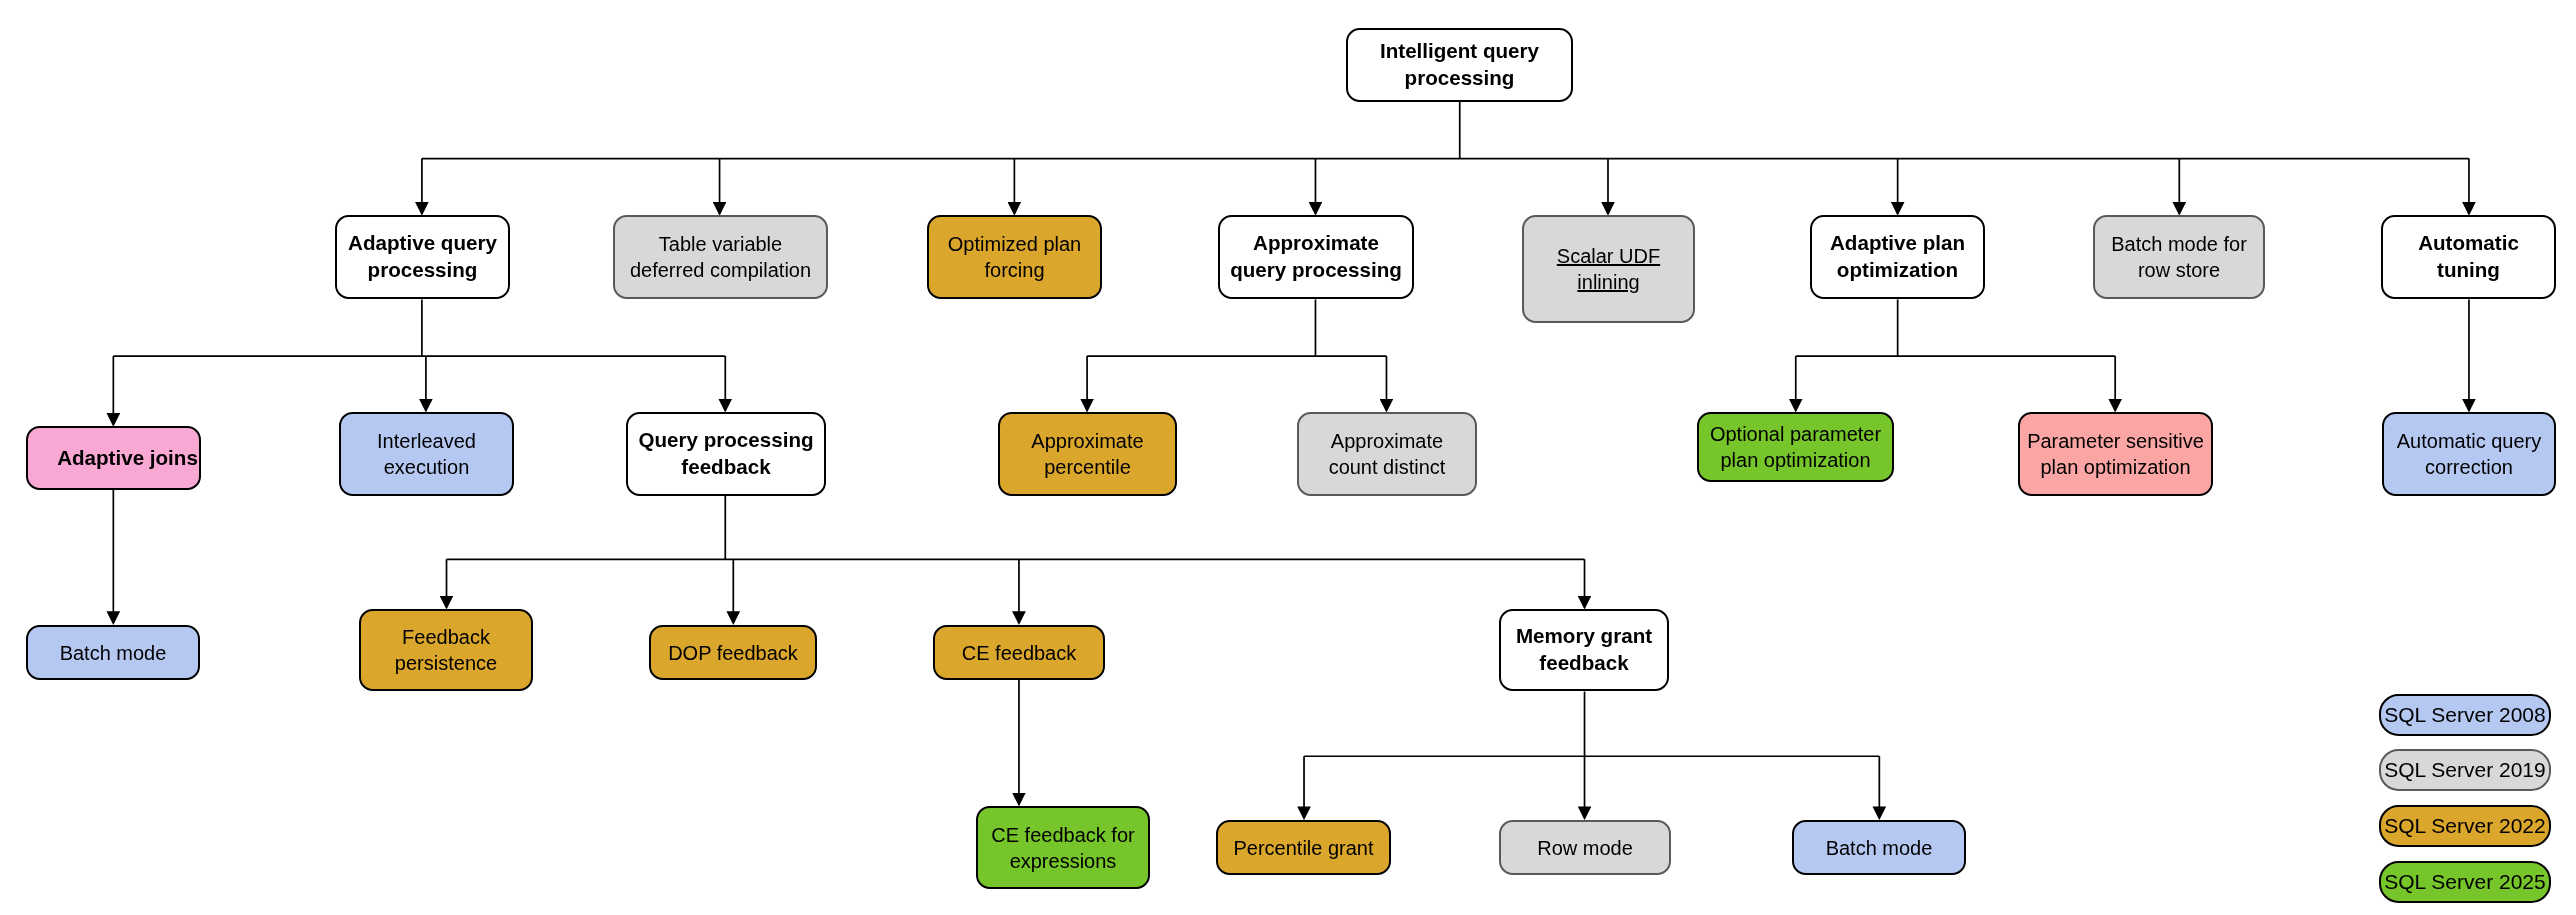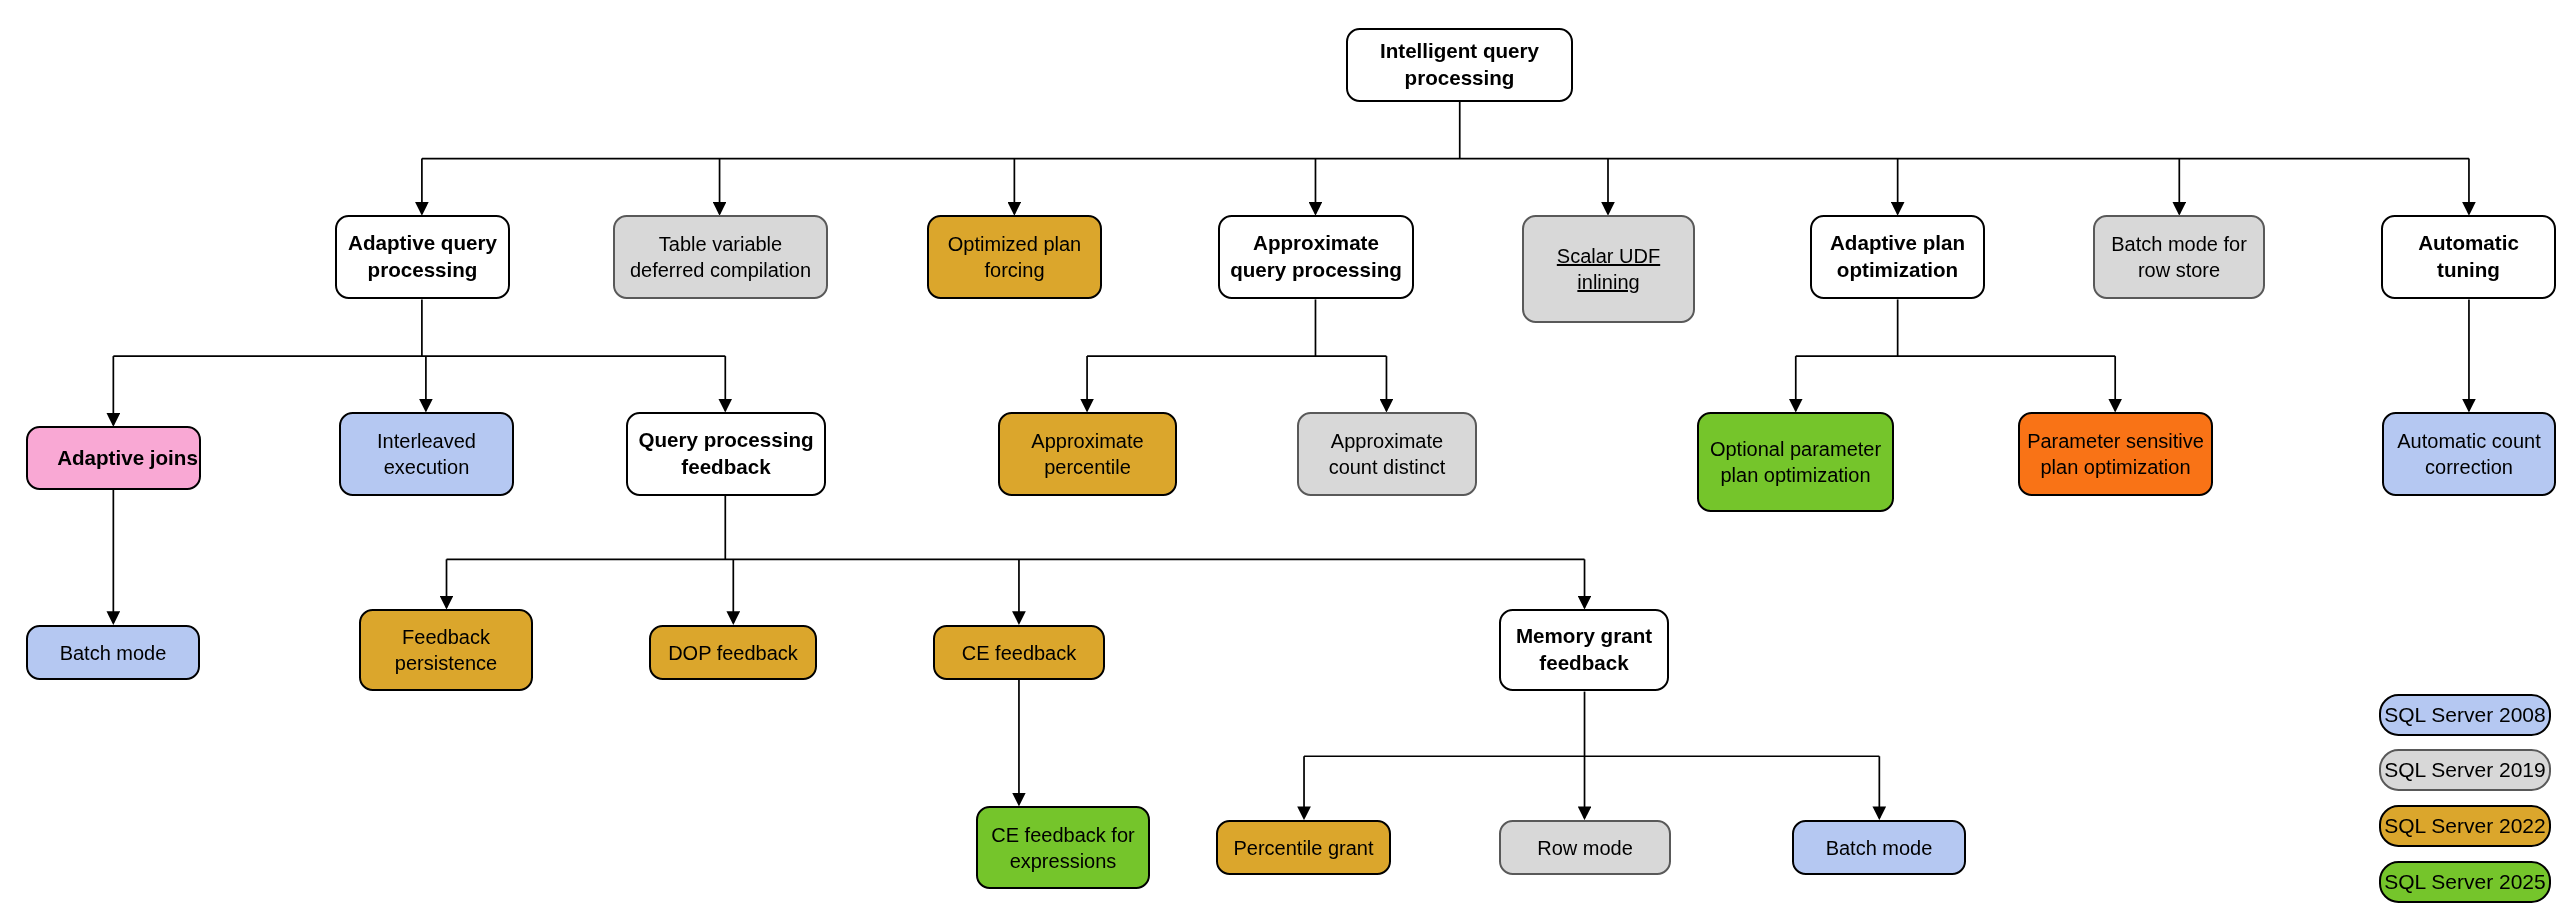--- a/index.html
+++ b/index.html
@@ -101,25 +101,25 @@
 
   <div class="node bold" style="left: 26px; top: 426px; width: 175px; height: 64px; background-color: #f9a8d4; border-color: rgb(0, 0, 0); padding-left: 28px;">Adaptive joins</div>
   <div class="node" style="left: 339px; top: 412px; width: 175px; height: 84px; background-color: rgb(181, 200, 242); border-color: rgb(0, 0, 0);">Interleaved
 execution</div>
   <div class="node bold" style="left: 626px; top: 412px; width: 200px; height: 84px; background-color: rgb(255, 255, 255); border-color: rgb(0, 0, 0);">Query processing
 feedback</div>
   <div class="node" style="left: 998px; top: 412px; width: 179px; height: 84px; background-color: rgb(219, 166, 44); border-color: rgb(0, 0, 0);">Approximate
 percentile</div>
   <div class="node" style="left: 1297px; top: 412px; width: 180px; height: 84px; background-color: rgb(216, 216, 216); border-color: rgb(89, 89, 89);">Approximate
 count distinct</div>
-  <div class="node" style="left: 1697px; top: 412px; width: 197px; height: 100px; background-color: rgb(117, 197, 43); border-color: rgb(0, 0, 0);">Optional parameter
+  <div class="node" style="left: 1697px; top: 412px; width: 197px; height: 70px; background-color: rgb(117, 197, 43); border-color: rgb(0, 0, 0);">Optional parameter
 plan optimization</div>
-  <div class="node" style="left: 2018px; top: 412px; width: 195px; height: 84px; background-color: #f97316; border-color: rgb(0, 0, 0);">Parameter sensitive
+  <div class="node" style="left: 2018px; top: 412px; width: 195px; height: 84px; background-color: #fca5a5; border-color: rgb(0, 0, 0);">Parameter sensitive
 plan optimization</div>
-  <div class="node" style="left: 2382px; top: 412px; width: 174px; height: 84px; background-color: rgb(181, 200, 242); border-color: rgb(0, 0, 0);">Automatic count
+  <div class="node" style="left: 2382px; top: 412px; width: 174px; height: 84px; background-color: rgb(181, 200, 242); border-color: rgb(0, 0, 0);">Automatic query
 correction</div>
 
   <div class="node" style="left: 26px; top: 625px; width: 174px; height: 55px; background-color: rgb(181, 200, 242); border-color: rgb(0, 0, 0);">Batch mode</div>
   <div class="node" style="left: 359px; top: 609px; width: 174px; height: 82px; background-color: rgb(219, 166, 44); border-color: rgb(0, 0, 0);">Feedback
 persistence</div>
   <div class="node" style="left: 649px; top: 625px; width: 168px; height: 55px; background-color: rgb(219, 166, 44); border-color: rgb(0, 0, 0);">DOP feedback</div>
   <div class="node" style="left: 933px; top: 625px; width: 172px; height: 55px; background-color: rgb(219, 166, 44); border-color: rgb(0, 0, 0);">CE feedback</div>
   <div class="node bold" style="left: 1499px; top: 609px; width: 170px; height: 82px; background-color: rgb(255, 255, 255); border-color: rgb(0, 0, 0);">Memory grant
 feedback</div>
 

